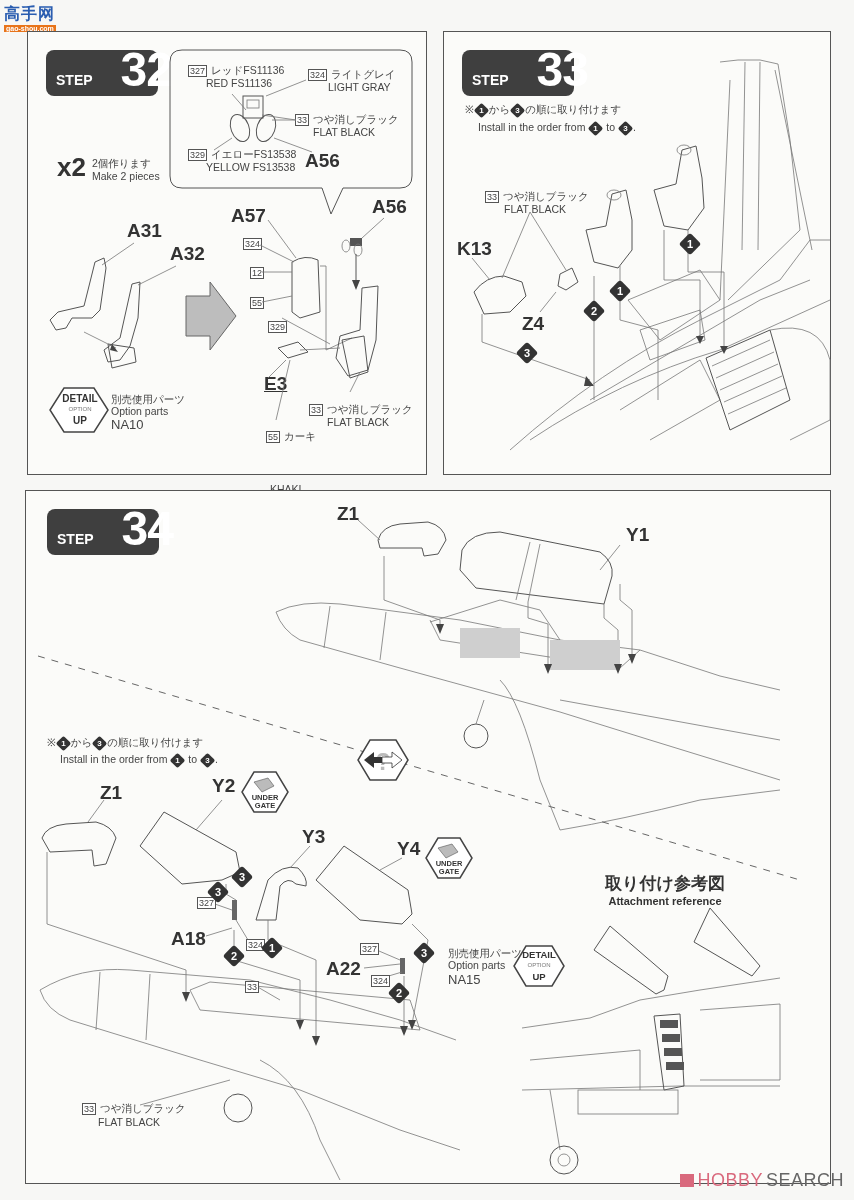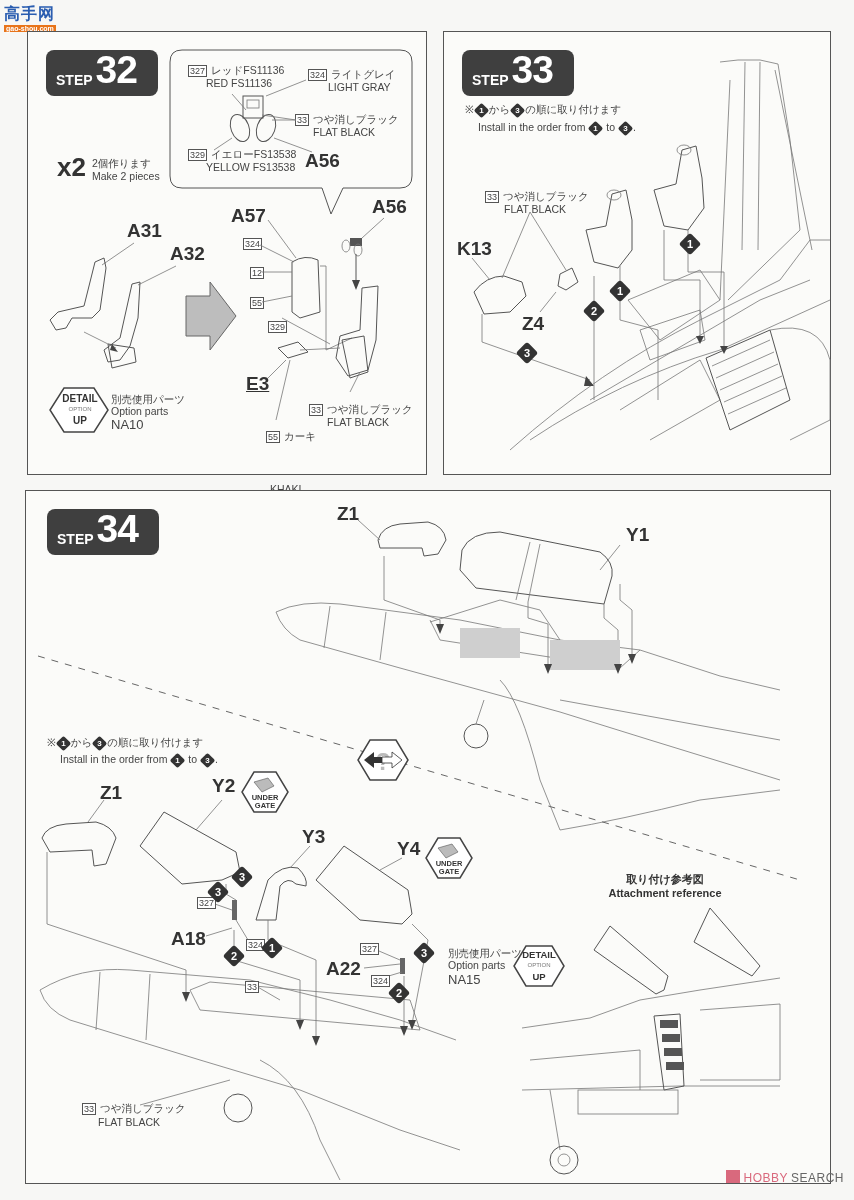--- a/index.html
+++ b/index.html
@@ -8,21 +8,21 @@
     background: #f7f7f5; font-family: "Liberation Sans", sans-serif; color: #333;
   }
   .abs { position: absolute; }
   .panel { position: absolute; border: 1.5px solid #555; background: #fbfbf9; box-sizing: border-box; }
   .step-badge {
     position: absolute; background: #3f3f3f; color: #fff; border-radius: 8px;
     display: flex; align-items: flex-end; padding: 0 10px 4px 10px; box-sizing: border-box;
     height: 46px;
   }
   .step-badge .lbl { font-size: 14px; font-weight: bold; margin-right: 3px; margin-bottom: 4px; }
-  .step-badge .num { font-size: 39px; font-weight: bold; line-height: 44px; letter-spacing: -1px; }
+  .step-badge .num { font-size: 48px; font-weight: bold; line-height: 44px; letter-spacing: -1px; margin-left: 25px; }
   .part { position: absolute; font-size: 19px; font-weight: bold; color: #333; }
   .txt { position: absolute; font-size: 10.5px; line-height: 13px; color: #444; white-space: nowrap; }
   .code {
     display: inline-block; border: 1px solid #555; font-size: 9px; line-height: 10px;
     padding: 0 1px; margin-right: 4px; color: #444; background: #fff; vertical-align: middle;
   }
   .circ {
     display: inline-block; width: 11px; height: 11px; border-radius: 2px; transform: rotate(45deg);
     background: #333; vertical-align: middle; margin: 0 2px; position: relative;
   }
@@ -34,21 +34,21 @@
   .diamond span {
     position: absolute; left: 0; top: 0; width: 16px; height: 16px; transform: rotate(-45deg);
     color: #fff; font-size: 11px; font-weight: bold; text-align: center; line-height: 16px;
   }
   svg { position: absolute; overflow: visible; }
   .line { stroke: #555; stroke-width: 1; fill: none; }
   .thin { stroke: #777; stroke-width: 0.8; fill: none; }
   .logo-wm { position: absolute; left: 4px; top: 4px; }
   .logo-wm .cn { font-size: 16px; font-weight: bold; color: #2a5db0; letter-spacing: 1px; }
   .logo-wm .url { font-size: 7px; background: #e8741a; color: #fff; padding: 0 2px; font-weight: bold; }
-  .hobby { position: absolute; right: 10px; top: 1170px; font-size: 12px; letter-spacing: 0.5px; }
+  .hobby { position: absolute; right: 10px; top: 1170px; font-size: 18px; letter-spacing: 0.5px; }
   .hobby .h { color: #d9697d; }
   .hobby .s { color: #666; }
 </style>
 </head>
 <body>
 
 <div class="logo-wm">
   <div class="cn">高手网</div>
   <div class="url">gao-shou.com</div>
 </div>
@@ -111,21 +111,21 @@
   <line class="thin" x1="84" y1="332" x2="116" y2="348"></line>
   <polygon points="112,344 118,352 110,350" fill="#444"></polygon>
 </svg>
 
 <svg style="left:0;top:0;" width="854" height="1200">
   <path d="M186,296 H210 V282 L236,316 L210,350 V336 H186 Z" fill="#bdbdbd" stroke="#666" stroke-width="1"></path>
 </svg>
 
 <div class="part" style="left:231px; top:205px;">A57</div>
 <div class="part" style="left:372px; top:196px;">A56</div>
-<div class="part" style="left:246px; top:373px;text-decoration:underline;">E3</div>
+<div class="part" style="left:264px; top:373px;text-decoration:underline;">E3</div>
 <div class="txt" style="left:243px; top:237px;"><span class="code">324</span></div>
 <div class="txt" style="left:250px; top:266px;"><span class="code">12</span></div>
 <div class="txt" style="left:250px; top:296px;"><span class="code">55</span></div>
 <div class="txt" style="left:268px; top:320px;"><span class="code">329</span></div>
 
 <svg style="left:0;top:0;" width="854" height="1200">
 
   <path class="line" d="M292,262 Q305,254 318,260 L320,312 L300,318 L292,312 Z" fill="#e8e8e8"></path>
   <line class="thin" x1="260" y1="245" x2="294" y2="262"></line>
   <line class="thin" x1="262" y1="272" x2="292" y2="272"></line>
@@ -422,21 +422,21 @@
 <svg style="left:0;top:0;" width="854" height="1200">
   <polygon points="526,946 552,946 564,966 552,986 526,986 514,966" fill="#fff" stroke="#444" stroke-width="1.5"></polygon>
 </svg>
 <div class="abs" style="left:518px; top:949px; width:42px; text-align:center; line-height:11px;">
   <div style="font-size:9.5px;font-weight:bold;">DETAIL</div>
   <div style="font-size:6px;color:#777;">OPTION</div>
   <div style="font-size:9.5px;font-weight:bold;">UP</div>
 </div>
 
 <div class="abs" style="left:590px; top:872px; width:150px; text-align:center;">
-  <div style="font-size:11px;font-weight:bold;color:#333;">取り付け参考図</div>
+  <div style="font-size:17px;font-weight:bold;color:#333;">取り付け参考図</div>
   <div style="font-size:11px;font-weight:bold;color:#333;">Attachment reference</div>
 </div>
 
 <svg style="left:0;top:0;" width="854" height="1200">
 
   <path class="line" d="M594,950 L610,926 L668,976 L664,990 L656,994 Z" fill="#fff"></path>
   <path class="line" d="M694,942 L710,908 L760,966 L752,976 Z" fill="#fff"></path>
 
   <path class="thin" d="M522,1028 L590,1018 L640,1000 L700,990 L780,978"></path>
   <path class="thin" d="M522,1090 L680,1086 L780,1086"></path>

